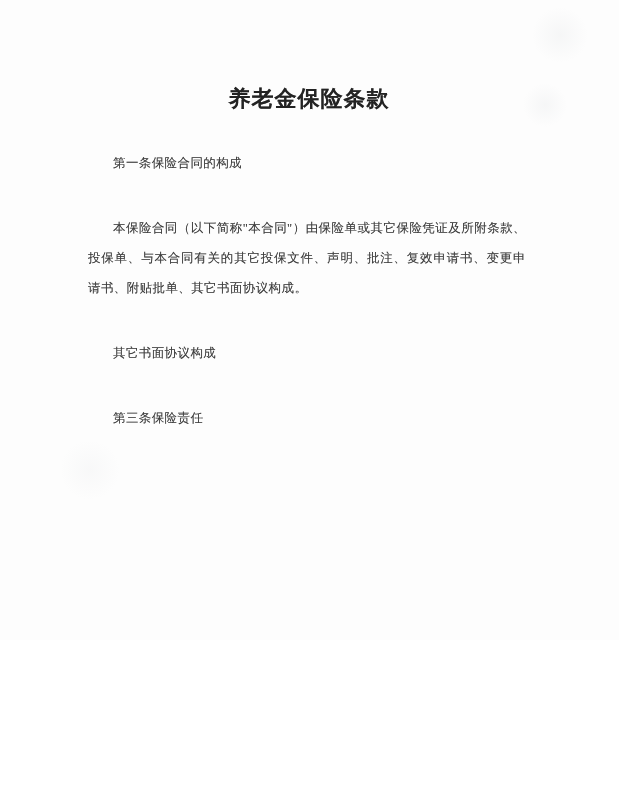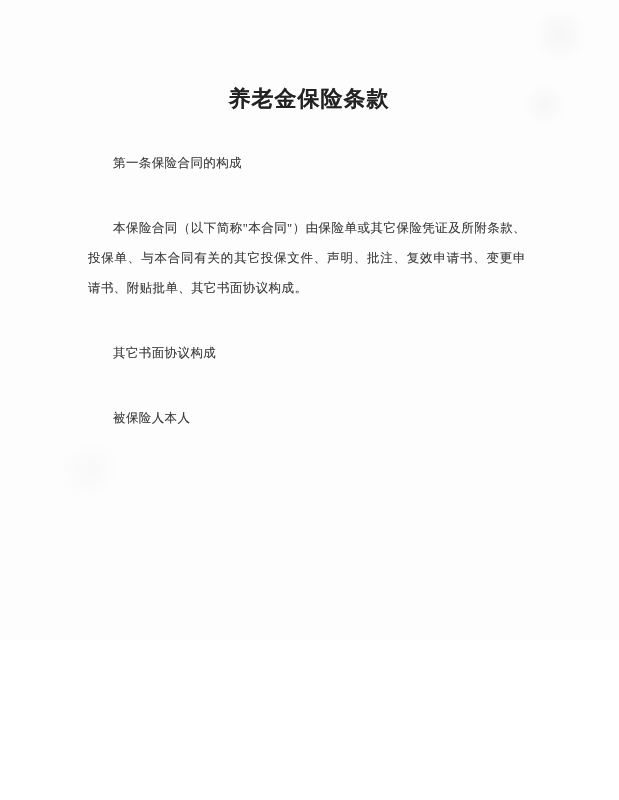--- a/index.html
+++ b/index.html
@@ -62,16 +62,16 @@
     <h1 class="doc-title">养老金保险条款</h1>
 
     <p class="block heading">第一条保险合同的构成</p>
 
     <p class="block para">本保险合同（以下简称"本合同"）由保险单或其它保险凭证及所附条款、投保单、与本合同有关的其它投保文件、声明、批注、复效申请书、变更申请书、附贴批单、其它书面协议构成。</p>
 
     <p class="block heading">其它书面协议构成</p>
 
 
 
-    <p class="block heading">被保险人本人</p>
+    <p class="block heading">第三条保险责任</p>
 
   </div>
 </div>
 
 </body></html>

